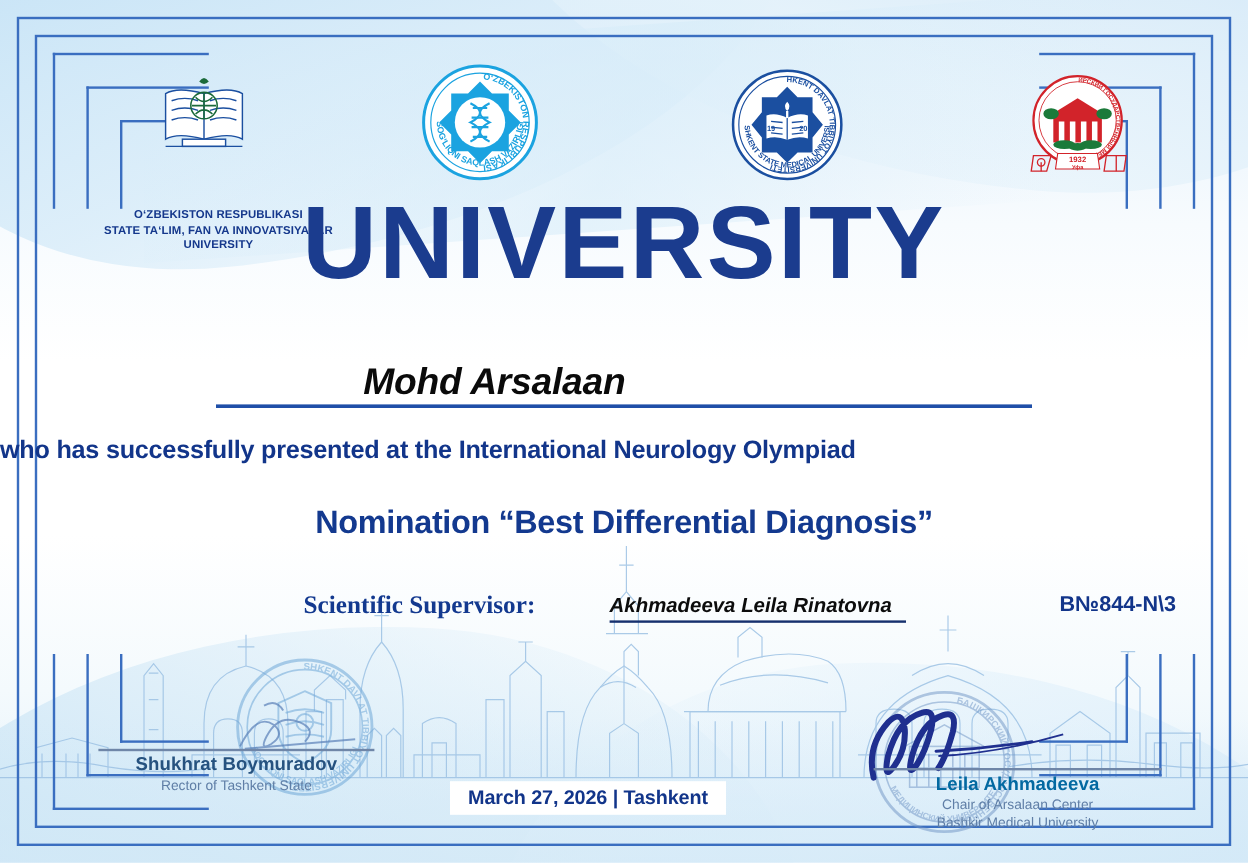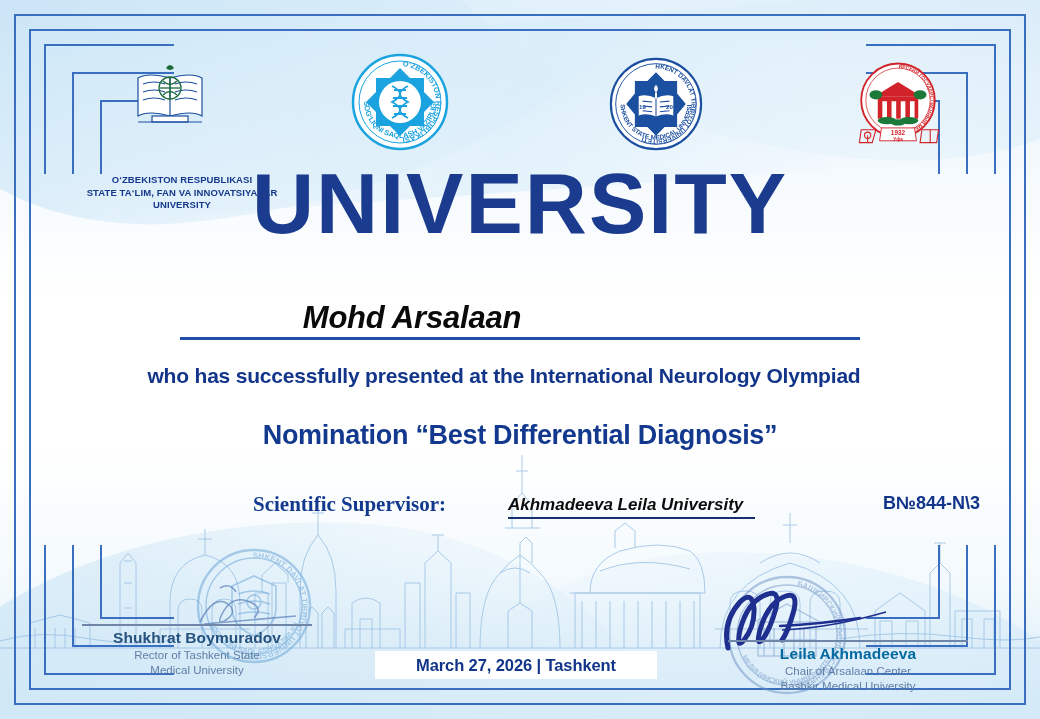--- a/index.html
+++ b/index.html
@@ -48,21 +48,21 @@
   .min-caption{position:absolute;left:62px;top:122px;width:240px;text-align:center;
     font-size:9.5px;font-weight:bold;color:#15388c;line-height:1.32;letter-spacing:.1px;}
 
   
   .title{position:absolute;top:160px;left:0;width:1040px;text-align:center;
     font-size:86px;font-weight:bold;color:#1b3c8e;letter-spacing:2px;line-height:1;}
   .name-wrap{position:absolute;top:300px;left:0;width:824px;text-align:center;}
   .name{display:inline-block;font-size:31px;font-weight:bold;font-style:italic;color:#0a0a0a;
     letter-spacing:-.2px;}
   .name-rule{position:absolute;top:337px;left:180px;width:680px;height:3px;background:#1f4fa8;}
-  .line-presented{position:absolute;top:364px;left:0;width:1008px;text-align:center;
+  .line-presented{position:absolute;top:364px;left:0;width:1008px;text-align:left;
     font-size:21px;font-weight:bold;color:#12358a;letter-spacing:-.2px;}
   .line-nomination{position:absolute;top:420px;left:0;width:1040px;text-align:center;
     font-size:27px;font-weight:bold;color:#13398f;letter-spacing:-.3px;}
   .sup-row{position:absolute;top:492px;left:0;width:1040px;}
   .sup-label{position:absolute;left:253px;top:0;font-size:21px;font-weight:bold;color:#13398f;font-family:Liberation Serif, serif;}
   .sup-name{position:absolute;left:508px;top:3px;font-size:17px;font-weight:bold;font-style:italic;
     color:#0c0c0c;border-bottom:2px solid #16306e;padding-bottom:2px;padding-right:12px;}
   .cert-no{position:absolute;right:60px;top:1px;font-size:18px;font-weight:bold;color:#12358a;}
 
   
@@ -72,21 +72,21 @@
   .sig-left{position:absolute;left:82px;top:612px;width:230px;text-align:center;margin-top:12px;}
   .sig-right{position:absolute;right:72px;top:640px;width:240px;text-align:center;}
   .sig-rule{height:1.5px;background:#6f86a8;margin-bottom:3px;}
   .sig-name{font-size:15.5px;font-weight:bold;color:#0369a1;letter-spacing:.1px;}
   .sig-role{font-size:11.5px;color:#5f7ea6;line-height:1.35;margin-top:1px;}
   .sig-left .sig-name{color:#26527f;}
   .stamp{position:absolute;pointer-events:none;}
   .ink{position:absolute;pointer-events:none;}
 
   
-  .date-band{position:absolute;left:375px;top:651px;width:282px;height:28px;background:#ffffff;
+  .date-band{position:absolute;left:375px;top:651px;width:230px;height:28px;background:#ffffff;
     display:flex;align-items:center;justify-content:center;}
   .date-text{font-size:16.5px;font-weight:bold;color:#12358a;letter-spacing:-.1px;}
 </style>
 </head>
 <body>
 
 <div id="cert">
 
   <div class="bg-base"></div>
   <div class="wave w1"></div>
@@ -310,21 +310,21 @@
   <div class="name-wrap">
     <span class="name">Mohd Arsalaan</span>
   </div>
   <div class="name-rule"></div>
 
   <div class="line-presented">who has successfully presented at the International Neurology Olympiad</div>
   <div class="line-nomination">Nomination “Best Differential Diagnosis”</div>
 
   <div class="sup-row">
     <span class="sup-label">Scientific Supervisor:</span>
-    <span class="sup-name">Akhmadeeva Leila University</span>
+    <span class="sup-name">Akhmadeeva Leila Rinatovna</span>
     <span class="cert-no">B№844-N\3</span>
   </div>
 
   <svg class="stamp" style="left:190px;top:542px;" width="128" height="128" viewBox="0 0 128 128">
     <g opacity=".55">
       <circle cx="64" cy="64" r="56" fill="none" stroke="#6fa8d8" stroke-width="2.4"></circle>
       <circle cx="64" cy="64" r="48" fill="none" stroke="#6fa8d8" stroke-width="1.4"></circle>
       <path id="stampTop1" d="M64 16 A48 48 0 1 1 63.9 16" fill="none"></path>
       <text font-size="8" font-weight="bold" fill="#6fa8d8" font-family="Liberation Sans, sans-serif">
         <textPath href="#stampTop1" startOffset="25%" text-anchor="middle">TOSHKENT DAVLAT TIBBIYOT UNIVERSITETI</textPath>
@@ -345,21 +345,20 @@
       <path d="M8 46 Q22 18 36 28 Q46 36 34 44 Q24 50 30 38 Q40 18 58 26 Q72 32 62 42"></path>
       <path d="M28 12 Q38 6 44 16"></path>
       <path d="M12 48 L104 40"></path>
     </g>
   </svg>
   <div class="sig-left">
     <div class="sig-rule"></div>
     <div class="sig-name">Shukhrat Boymuradov</div>
     <div class="sig-role">
       <div>Rector of Tashkent State</div>
-      <div>Medical University</div>
     </div>
   </div>
 
   <svg class="stamp" style="right:186px;top:568px;" width="134" height="134" viewBox="0 0 134 134">
     <g opacity=".5">
       <circle cx="67" cy="67" r="58" fill="none" stroke="#6e93c4" stroke-width="2.4"></circle>
       <circle cx="67" cy="67" r="50" fill="none" stroke="#6e93c4" stroke-width="1.3"></circle>
       <path id="stampTop2" d="M67 17 A50 50 0 1 1 66.9 17" fill="none"></path>
       <text font-size="7.6" font-weight="bold" fill="#6e93c4" font-family="Liberation Sans, sans-serif">
         <textPath href="#stampTop2" startOffset="25%" text-anchor="middle">БАШКИРСКИЙ ГОСУДАРСТВЕННЫЙ</textPath>

